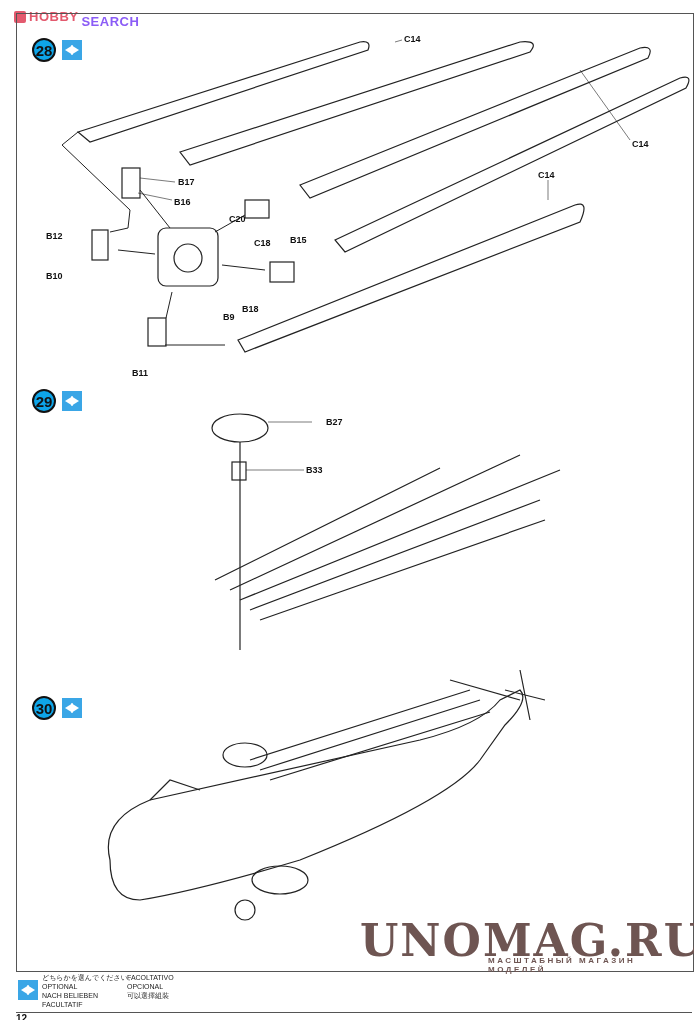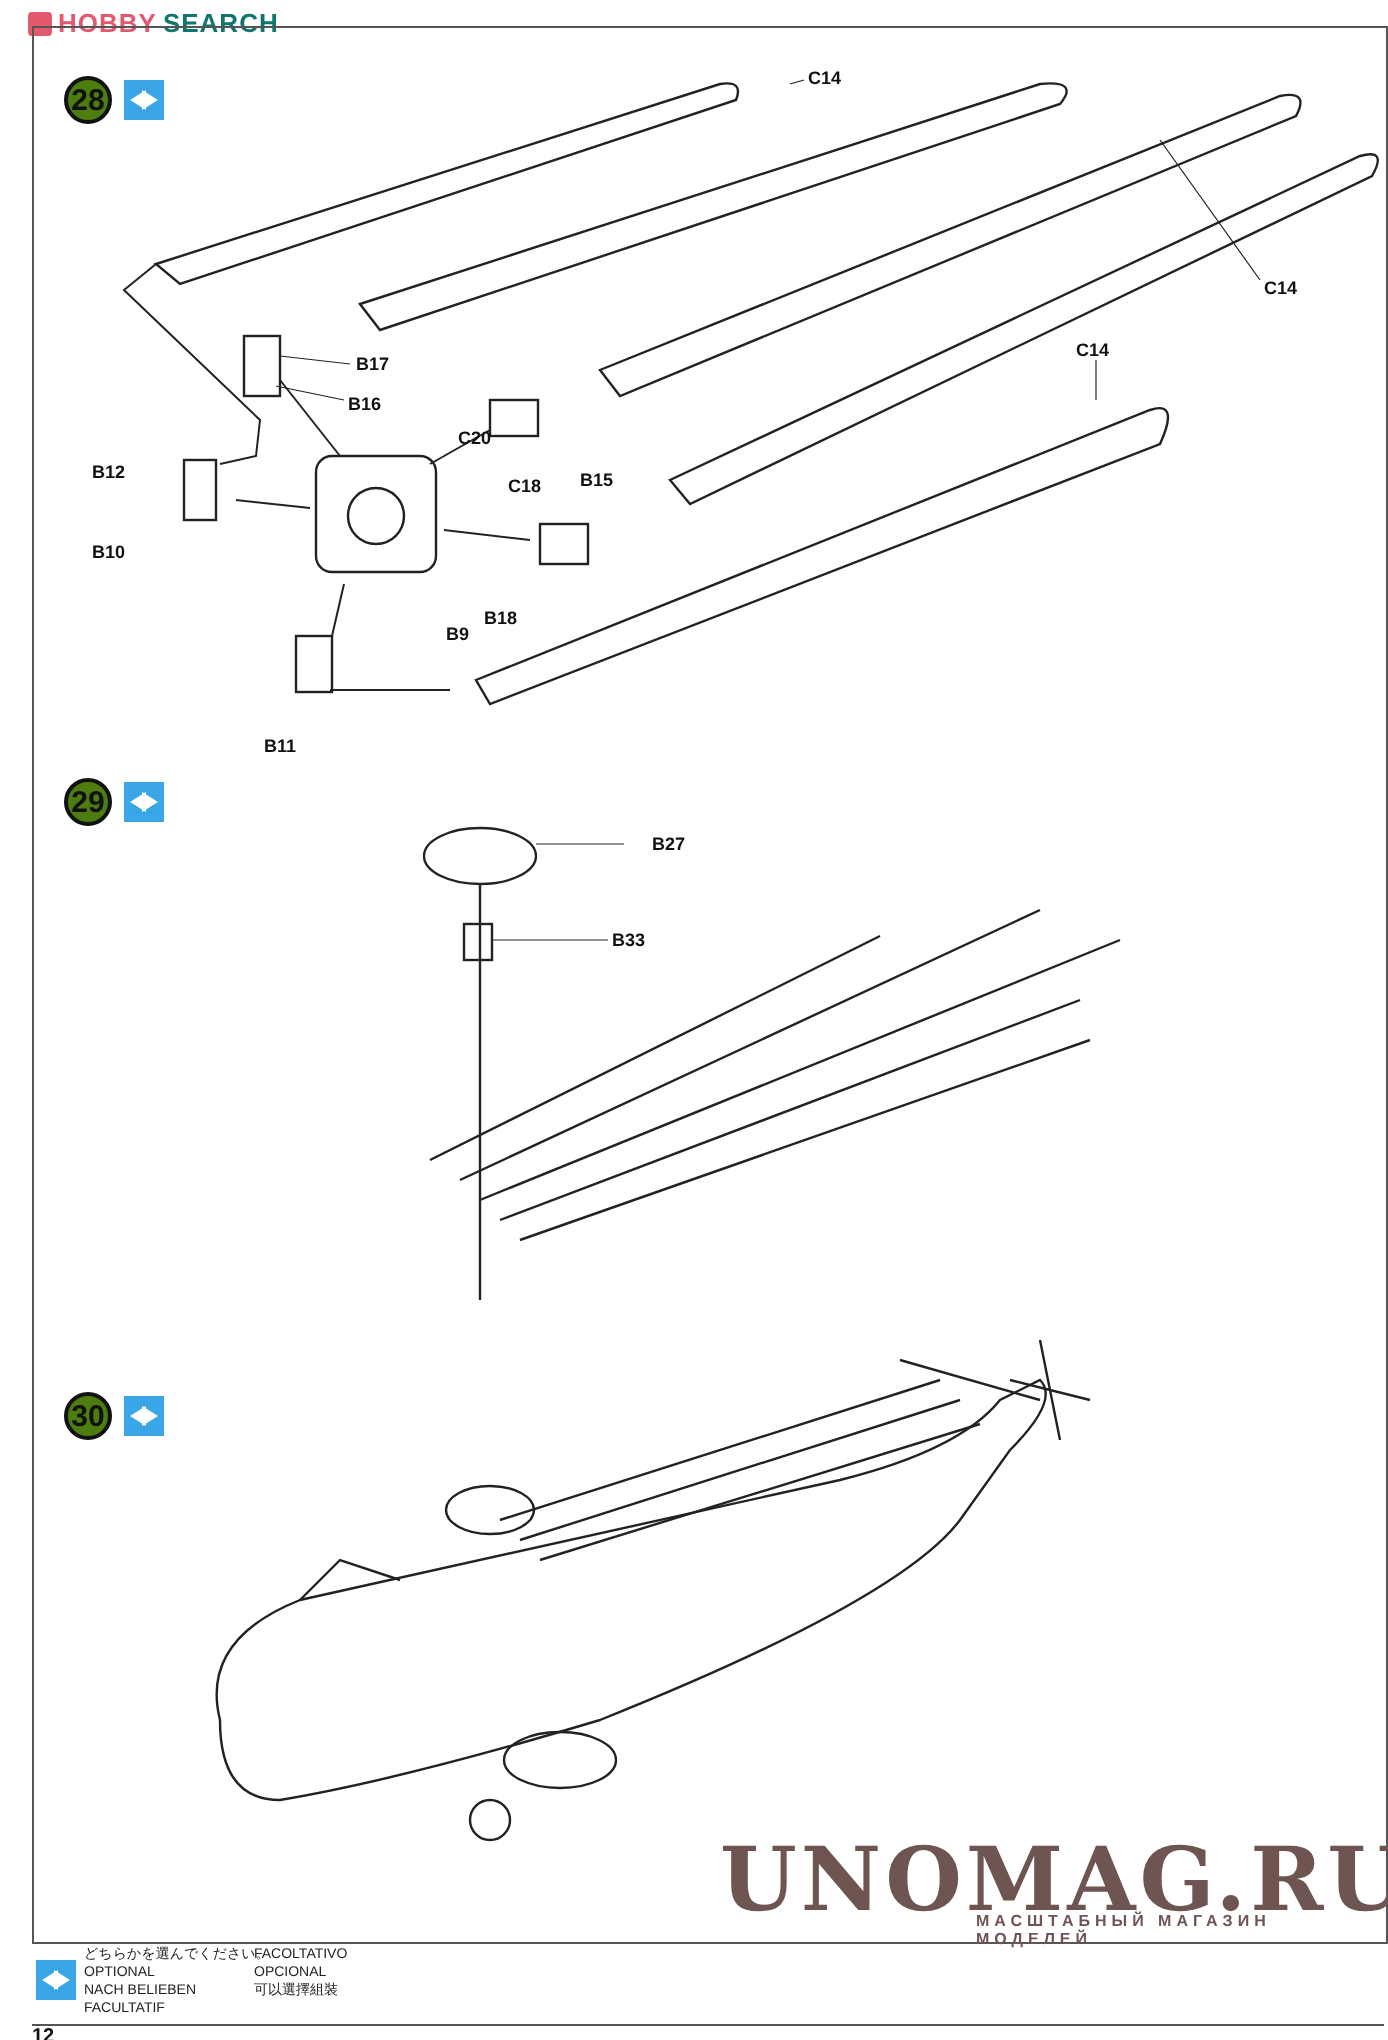--- a/index.html
+++ b/index.html
@@ -1,23 +1,23 @@
 <!DOCTYPE html>
 <html><head>
 <meta charset="utf-8">
 <style>
   html,body{margin:0;padding:0;background:#fff;}
   body{width:694px;height:1020px;position:relative;overflow:hidden;font-family:"Liberation Sans",sans-serif;color:#111;}
   .abs{position:absolute;}
   .wm{left:14px;top:4px;font-size:13px;font-weight:bold;letter-spacing:0.5px;display:flex;align-items:center;gap:3px;}
   .wm .logo{width:12px;height:12px;background:#e35a6e;border-radius:2px;display:inline-block;}
-  .wm .h{color:#e35a6e;} .wm .s{color:#0f766e;}
+  .wm .h{color:#e35a6e;} .wm .s{color:#8b5cf6;margin-top:10px;}
   .frame{left:16px;top:13px;width:676px;height:957px;border-left:1px solid #555;border-top:1px solid #555;border-right:1px solid #555;border-bottom:1px solid #555;}
   .step{display:flex;align-items:center;gap:6px;}
-  .num{width:24px;height:24px;border-radius:50%;border:2px solid #111;background:#4d7c0f;display:flex;align-items:center;justify-content:center;font-weight:bold;font-size:15px;box-sizing:border-box;}
+  .num{width:24px;height:24px;border-radius:50%;border:2px solid #111;background:#0ea5e9;display:flex;align-items:center;justify-content:center;font-weight:bold;font-size:15px;box-sizing:border-box;}
   .opt{width:20px;height:20px;background:#3aa6e6;position:relative;}
   .opt:before{content:"";position:absolute;left:3px;top:5px;border-right:8px solid #fff;border-top:5px solid transparent;border-bottom:5px solid transparent;}
   .opt:after{content:"";position:absolute;right:3px;top:5px;border-left:8px solid #fff;border-top:5px solid transparent;border-bottom:5px solid transparent;}
   .lbl{font-size:9px;font-weight:bold;}
   svg{position:absolute;left:0;top:0;}
   .brand{left:360px;top:915px;font-family:"DejaVu Serif",serif;font-size:44px;font-weight:bold;color:#6e5552;letter-spacing:2px;}
   .brand-sub{left:440px;top:956px;font-size:8px;letter-spacing:2.5px;color:#6e5552;font-weight:bold;padding-left:48px;}
   .footer{left:16px;top:973px;font-size:7px;line-height:9px;color:#222;}
   .footer-col2{left:127px;top:973px;font-size:7px;line-height:9px;color:#222;}
   .footer-rule{left:16px;top:1012px;width:676px;border-top:1px solid #555;}

